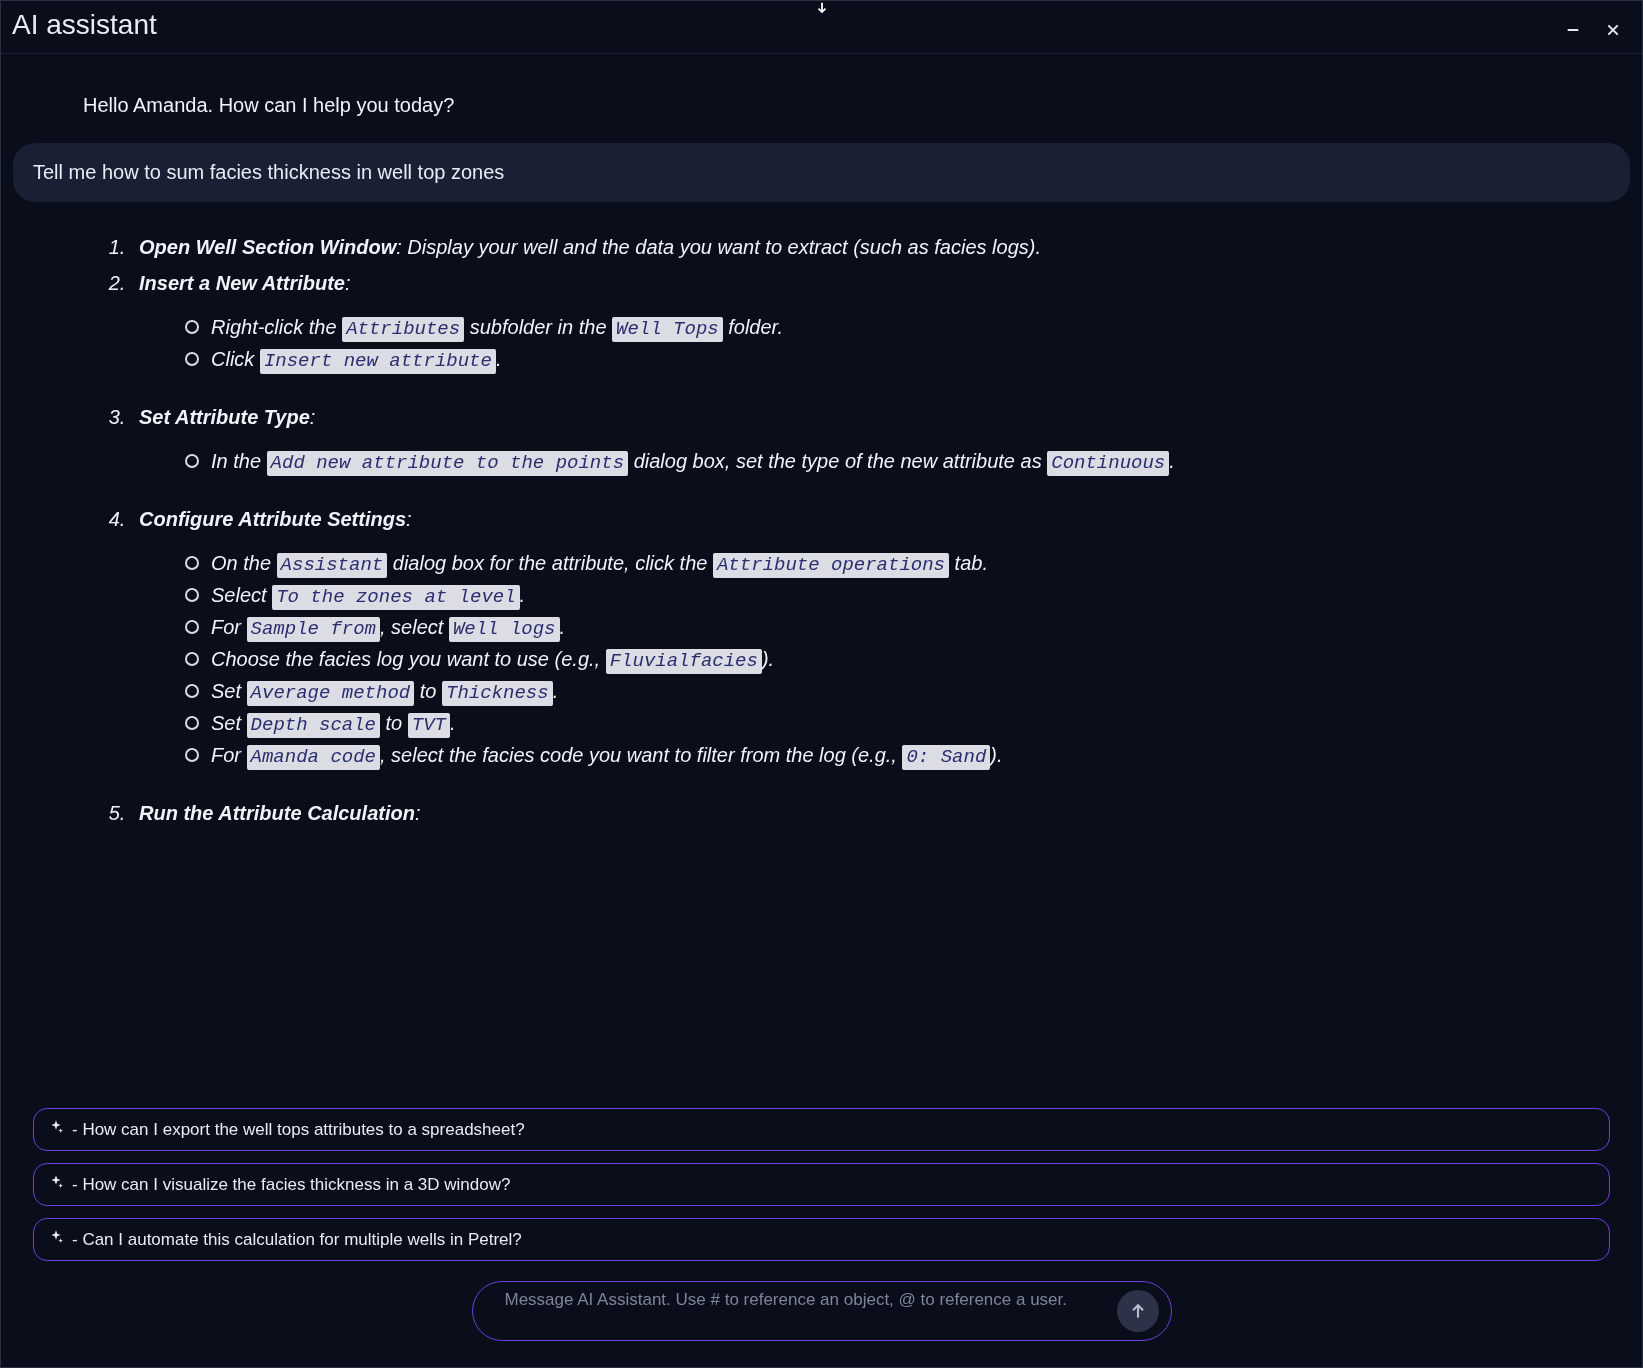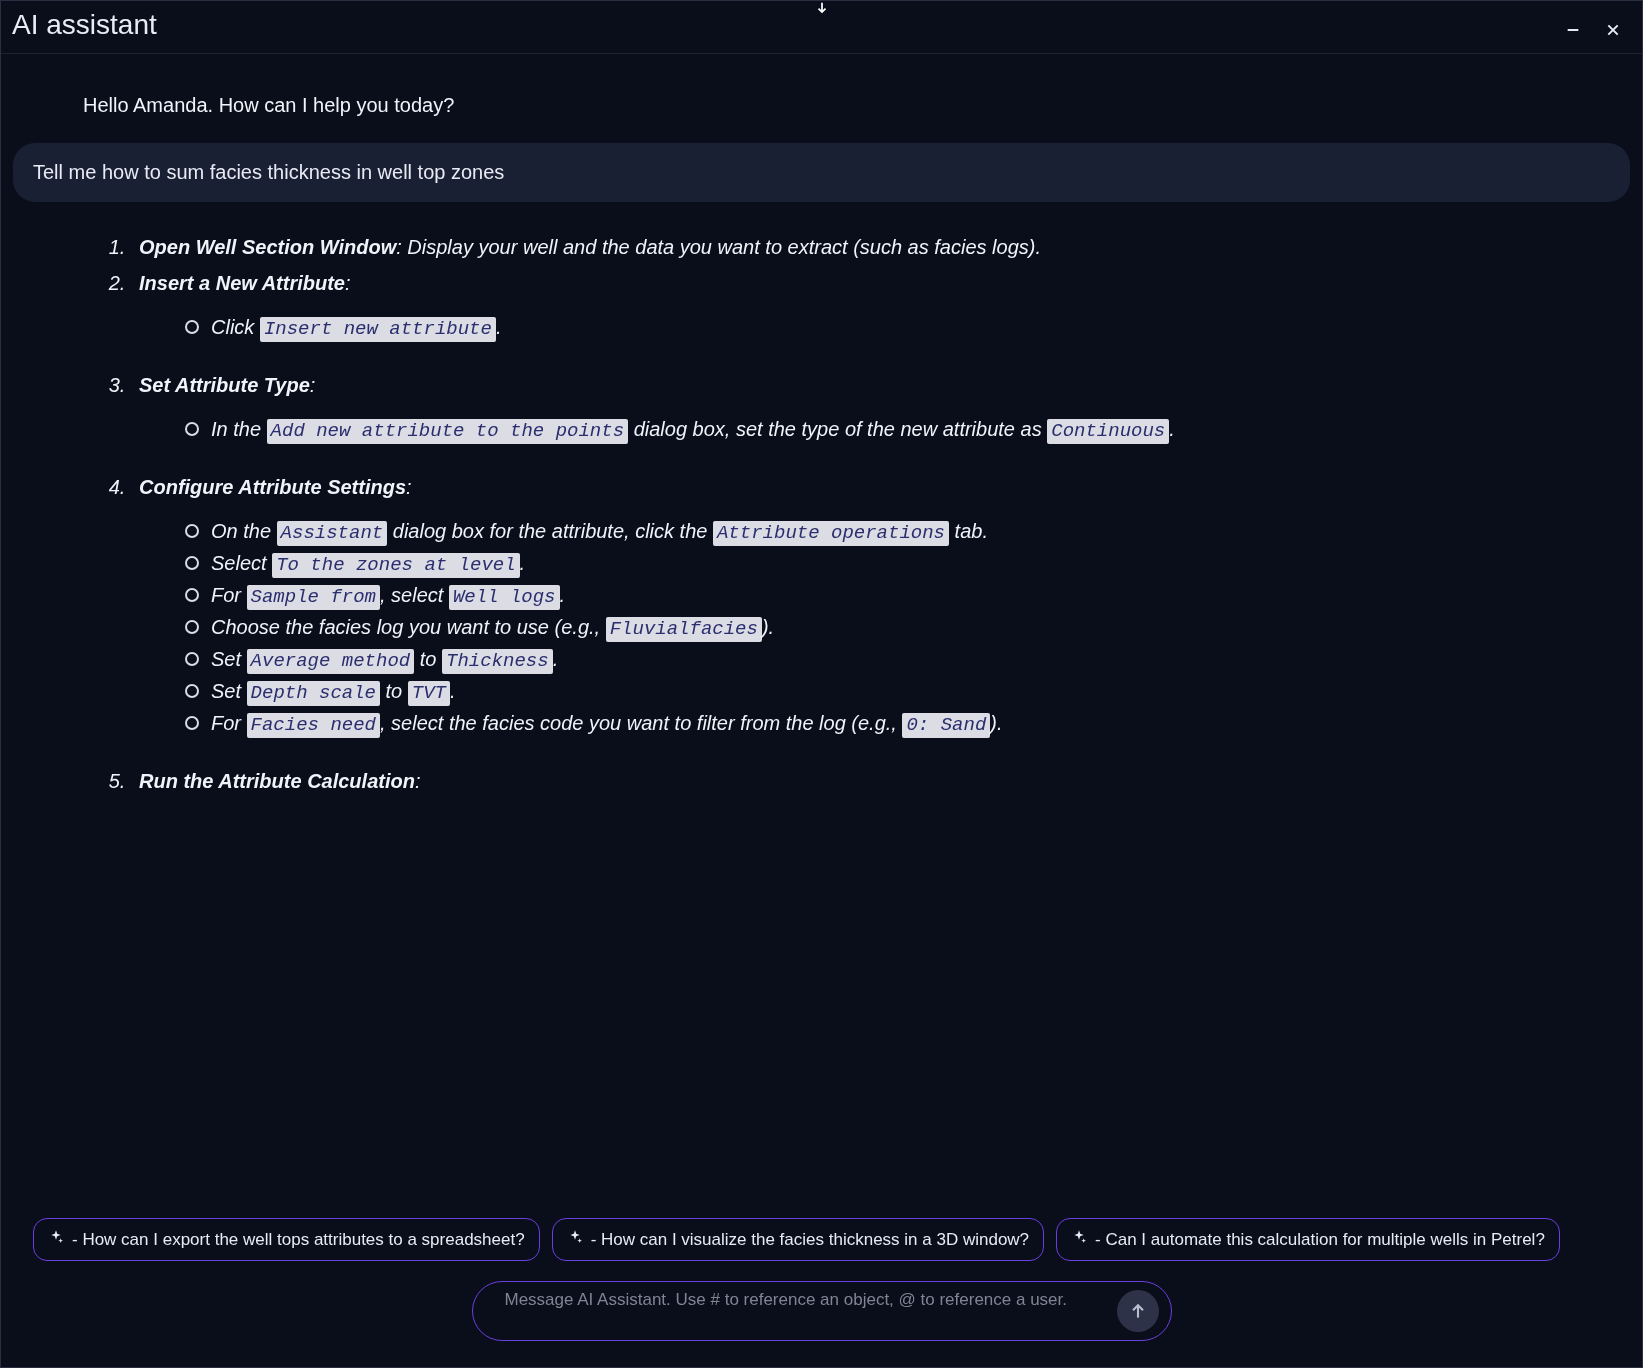--- a/index.html
+++ b/index.html
@@ -118,20 +118,21 @@
     padding: 0 4px;
     border-radius: 2px;
     font-size: 19px;
     line-height: 1.3;
   }
   .suggestions {
     padding: 4px 22px 6px 22px;
     display: flex;
     flex-wrap: wrap;
     gap: 12px;
+    flex-direction: column;
   }
   .sugg-chip {
     border: 1px solid #6b3fe0;
     border-radius: 14px;
     padding: 10px 14px;
     display: flex;
     align-items: center;
     gap: 8px;
     font-size: 17px;
     color: #e8eaf4;
@@ -208,39 +209,40 @@
 
       <div class="user-bubble">Tell me how to sum facies thickness in well top zones</div>
 
       <div class="answer">
 
         <ol class="main-ol">
           <li><span class="b">Open Well Section Window</span><span>: Display your well and the data you want to extract (such as facies logs).</span></li>
 
           <li><span class="b">Insert a New Attribute</span><span>:</span>
             <ul class="sub-ul">
+              <li><span>Right-click the </span><span class="code">Attributes</span><span> subfolder in the </span><span class="code">Well Tops</span><span> folder.</span></li>
               <li><span>Click </span><span class="code">Insert new attribute</span><span>.</span></li>
             </ul>
           </li>
 
           <li><span class="b">Set Attribute Type</span><span>:</span>
             <ul class="sub-ul">
               <li><span>In the </span><span class="code">Add new attribute to the points</span><span> dialog box, set the type of the new attribute as </span><span class="code">Continuous</span><span>.</span></li>
             </ul>
           </li>
 
           <li><span class="b">Configure Attribute Settings</span><span>:</span>
             <ul class="sub-ul">
               <li><span>On the </span><span class="code">Assistant</span><span> dialog box for the attribute, click the </span><span class="code">Attribute operations</span><span> tab.</span></li>
               <li><span>Select </span><span class="code">To the zones at level</span><span>.</span></li>
               <li><span>For </span><span class="code">Sample from</span><span>, select </span><span class="code">Well logs</span><span>.</span></li>
               <li><span>Choose the facies log you want to use (e.g., </span><span class="code">Fluvialfacies</span><span>).</span></li>
               <li><span>Set </span><span class="code">Average method</span><span> to </span><span class="code">Thickness</span><span>.</span></li>
               <li><span>Set </span><span class="code">Depth scale</span><span> to </span><span class="code">TVT</span><span>.</span></li>
-              <li><span>For </span><span class="code">Facies need</span><span>, select the facies code you want to filter from the log (e.g., </span><span class="code">0: Sand</span><span>).</span></li>
+              <li><span>For </span><span class="code">Amanda code</span><span>, select the facies code you want to filter from the log (e.g., </span><span class="code">0: Sand</span><span>).</span></li>
             </ul>
           </li>
 
           <li><span class="b">Run the Attribute Calculation</span><span>:</span></li>
         </ol>
       </div>
     </div>
 
     <div class="suggestions">
       <div class="sugg-chip">

